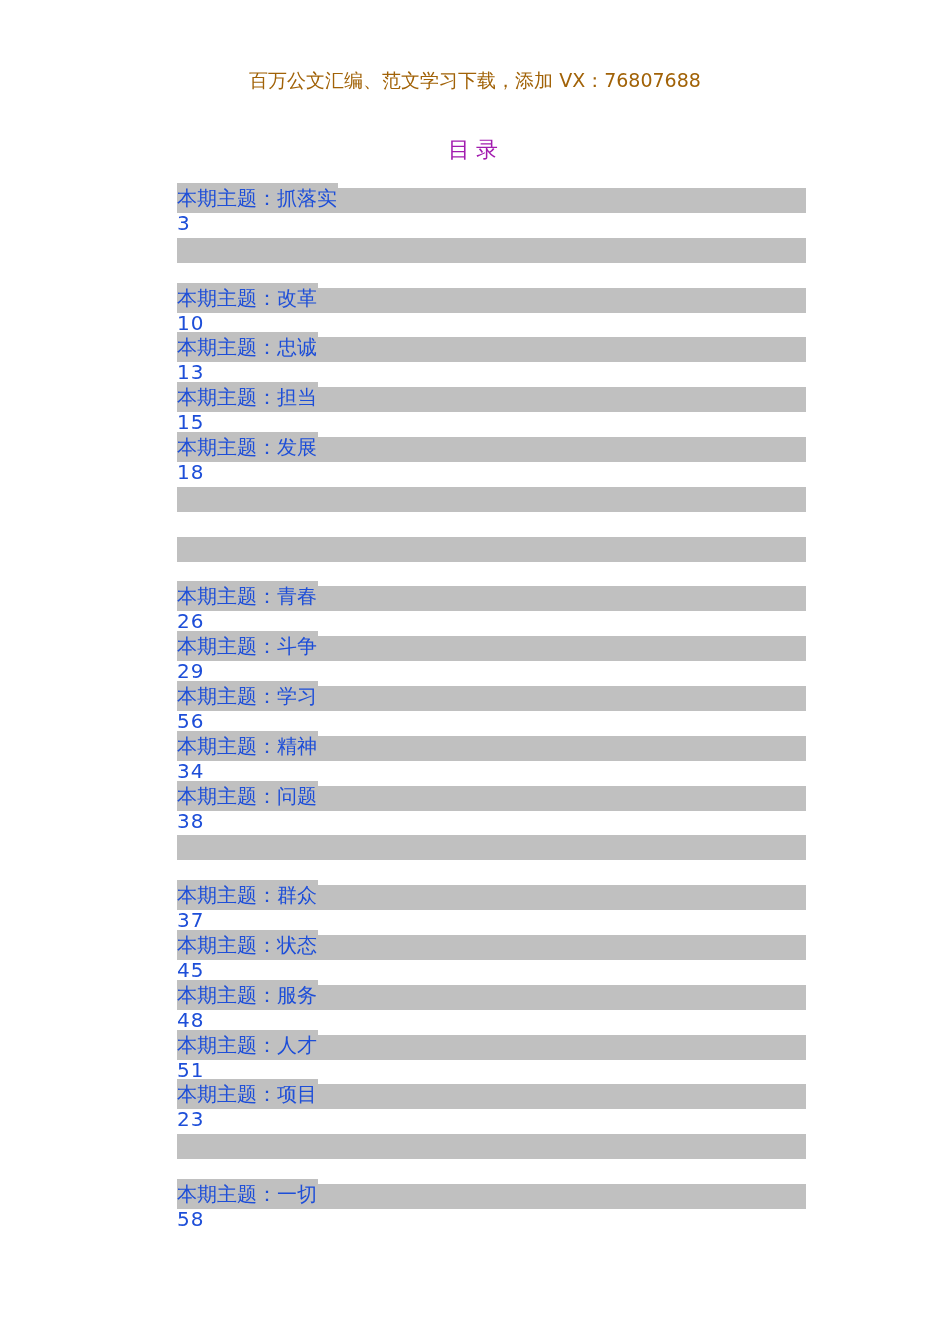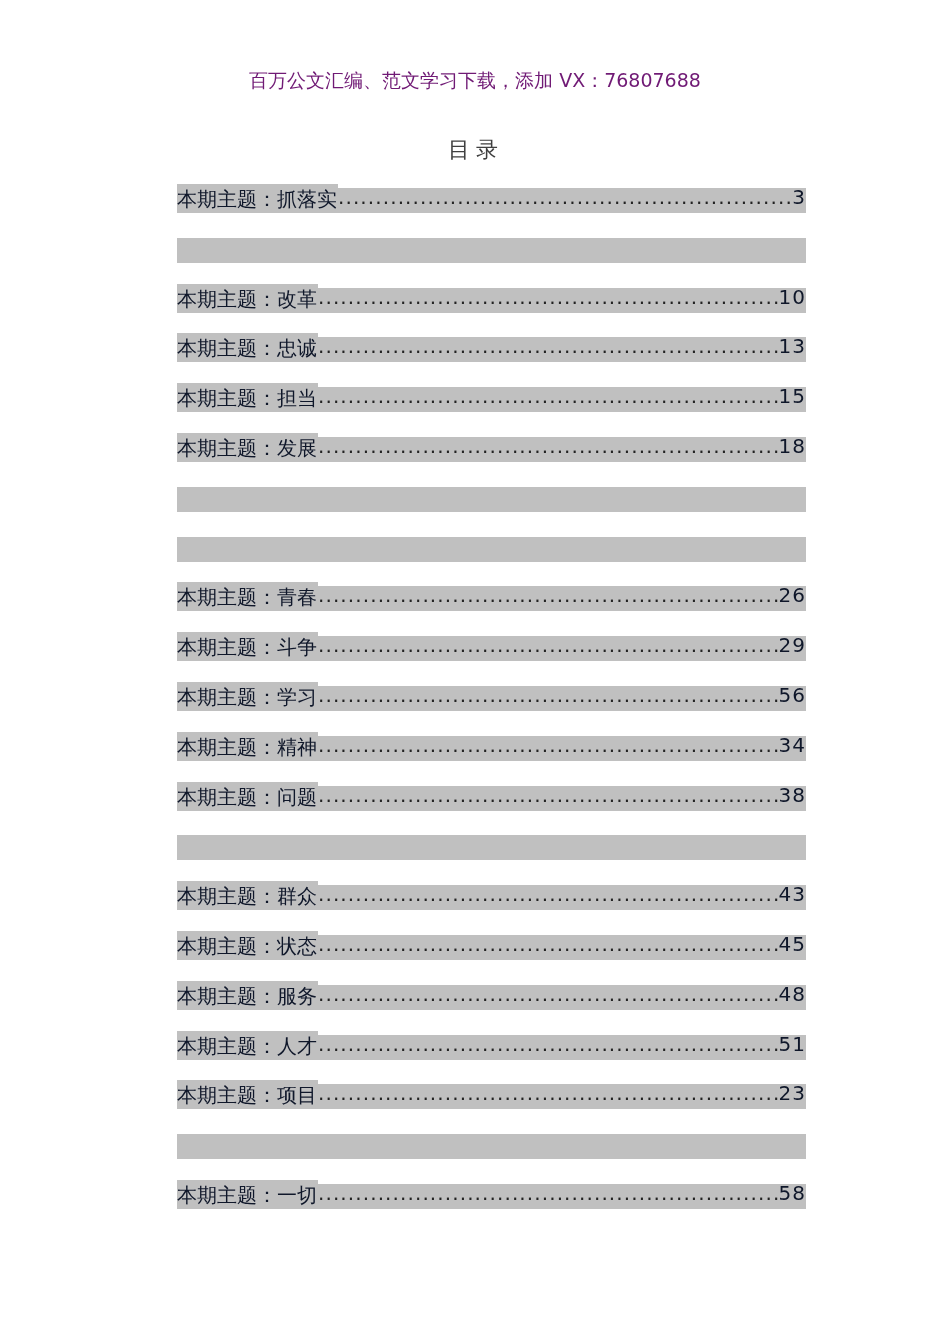--- a/index.html
+++ b/index.html
@@ -15,32 +15,32 @@
       font-family: "DejaVu Sans", "Liberation Sans", sans-serif;
     }
     .header-banner {
       position: absolute;
       left: 0;
       top: 66px;
       width: 950px;
       text-align: center;
       font-size: 19px;
       line-height: 28px;
-      color: #701a75;
+      color: #a16207;
       white-space: nowrap;
     }
     .toc-title {
       position: absolute;
       left: 0;
       top: 135px;
       width: 950px;
       text-align: center;
       font-size: 22px;
       line-height: 30px;
-      color: #404040;
+      color: #a21caf;
       letter-spacing: 6px;
       padding-left: 2px;
       box-sizing: border-box;
     }
     .toc-list {
       position: absolute;
       left: 177px;
       top: 184px;
       width: 629px;
     }
@@ -58,25 +58,26 @@
       height: 25px;
       background: #c0c0c0;
     }
     .toc-row .line {
       position: absolute;
       left: 0;
       right: 0;
       top: 0;
       height: 30px;
       display: flex;
-      align-items: center;
+      align-items: flex-start;
       font-size: 20px;
       line-height: 30px;
-      color: #0f172a;
+      color: #1d4ed8;
       white-space: nowrap;
+      flex-direction: column;
     }
     .toc-row .entry-title {
       flex: 0 0 auto;
       background: #c0c0c0;
       height: 28px;
       line-height: 30px;
       padding-right: 1px;
       position: relative;
       top: -1px;
     }
@@ -201,21 +202,21 @@
       </div>
     </a>
   <a class="toc-row">
       <div class="leader-bg"></div>
     </a>
   <a class="toc-row">
       <div class="leader-bg"></div>
       <div class="line">
         <span class="entry-title">本期主题：群众</span>
         <span class="leader"></span>
-        <span class="page-num">43</span>
+        <span class="page-num">37</span>
       </div>
     </a>
   <a class="toc-row">
       <div class="leader-bg"></div>
       <div class="line">
         <span class="entry-title">本期主题：状态</span>
         <span class="leader"></span>
         <span class="page-num">45</span>
       </div>
     </a>

